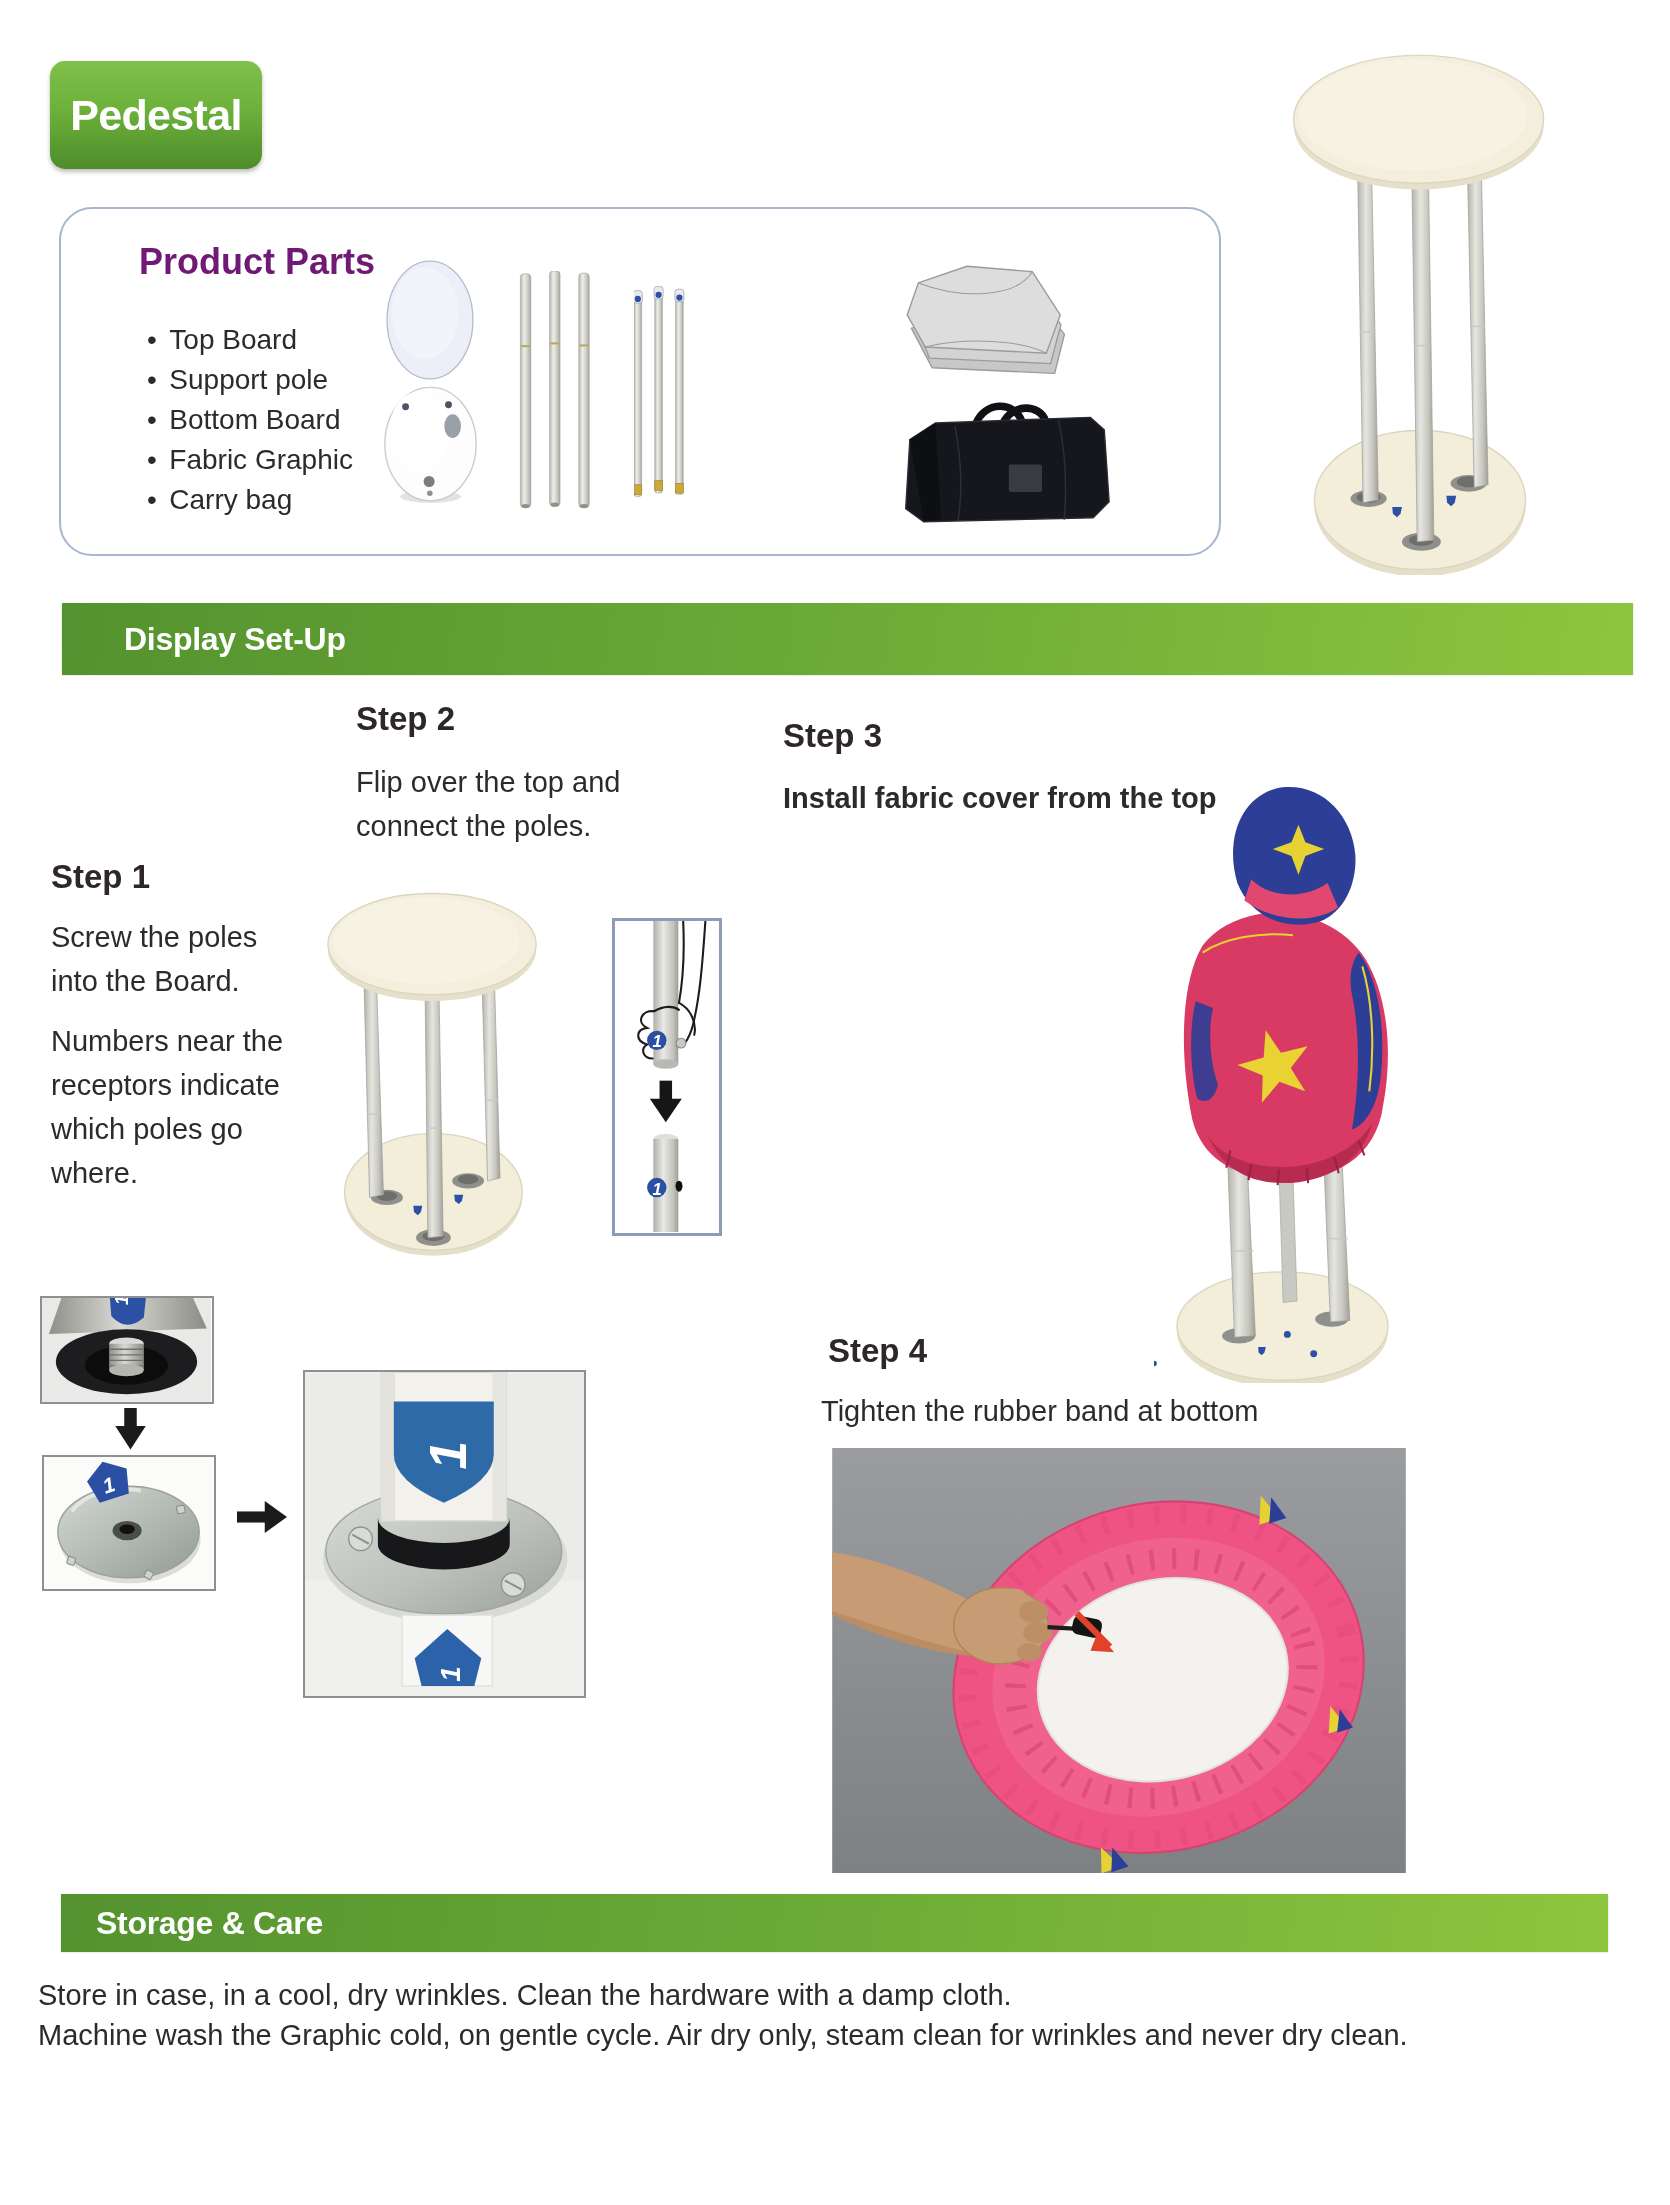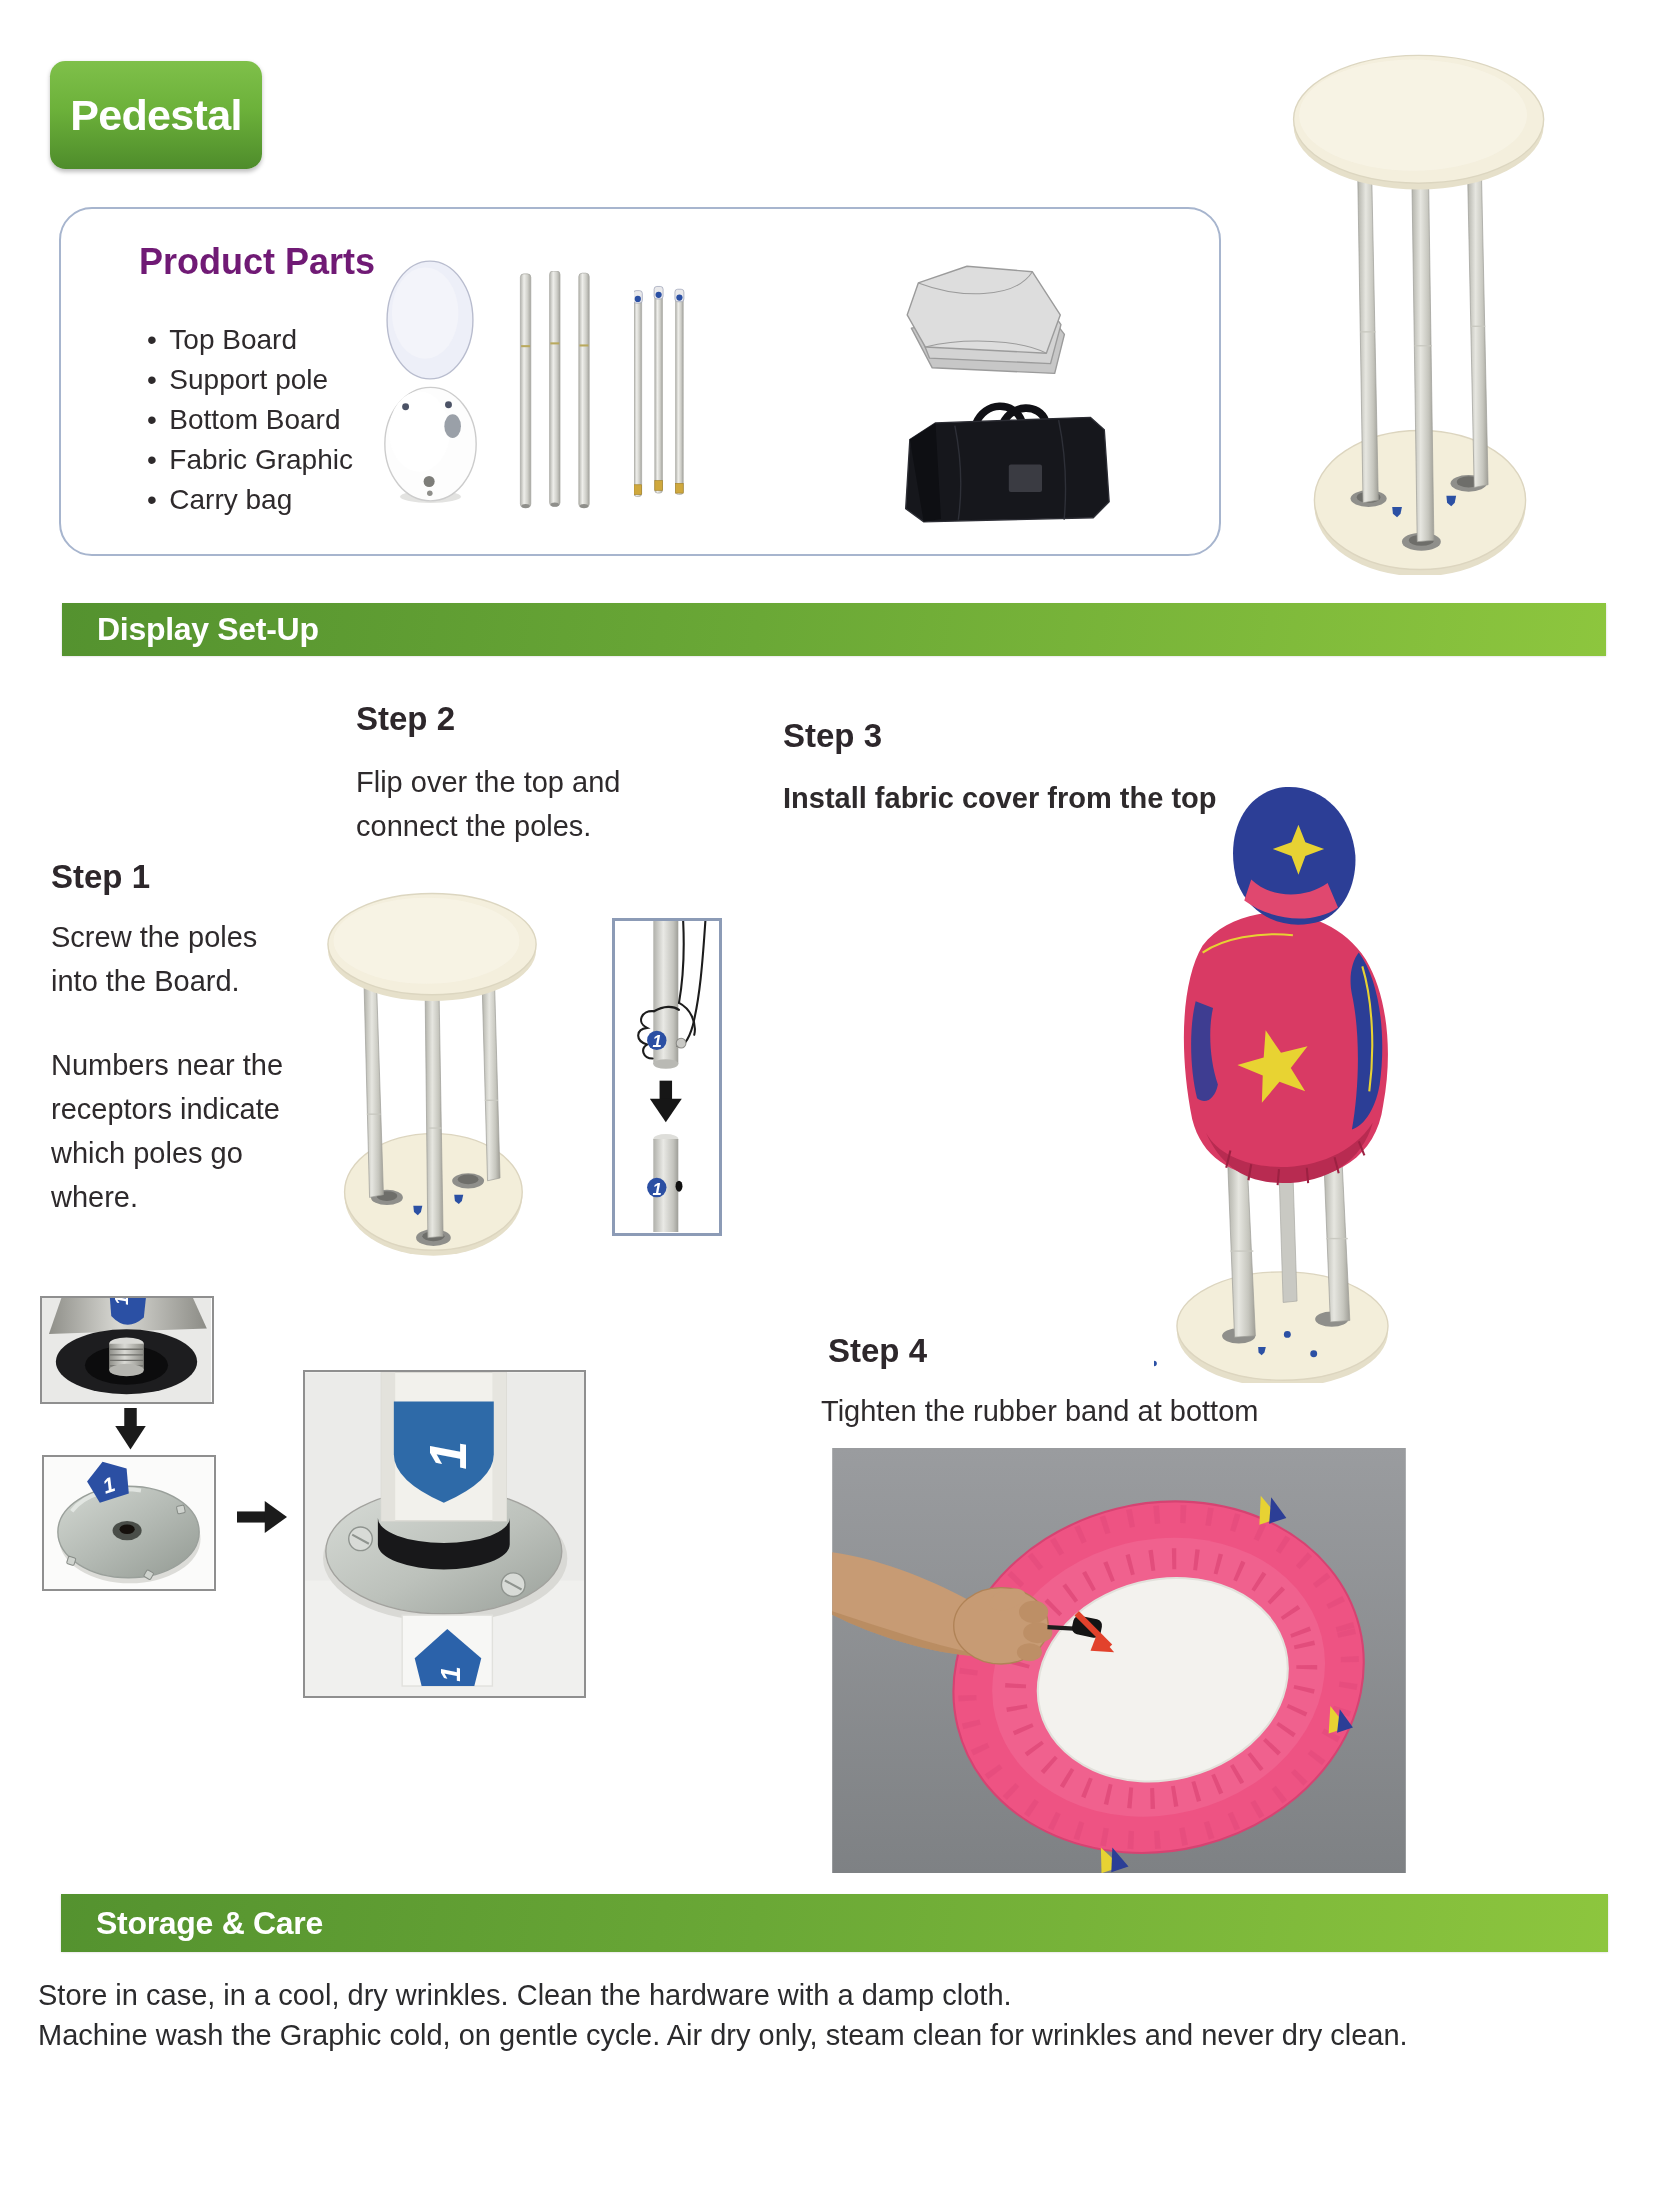--- a/index.html
+++ b/index.html
@@ -16,21 +16,21 @@
   .parts-box{left:59px;top:207px;width:1158px;height:345px;background:#fff;
              border:2.8px solid #a7b5ce;border-radius:33px;}
   .parts-title{left:78px;top:32px;font-size:36px;font-weight:700;color:#701a75;}
   .parts-list{left:78px;top:103px;list-style:none;margin:8px;padding:0;}
   .parts-list li{font-size:28px;line-height:40px;color:#2e2a2c;}
   .parts-list li::before{content:"\2022";margin-right:12.5px;font-size:28px;}
   
   .banner{background:linear-gradient(100deg,#54922f 0%,#6aa836 45%,#8dc63e 100%);
           display:flex;align-items:center;box-shadow:0 1.4px 2.1px rgba(0,0,0,0.18);}
   .banner span{color:#fff;font-size:32px;font-weight:700;padding-left:35px;letter-spacing:-0.3px;}
-  .banner1{left:62px;top:603px;width:1544px;height:53px;}
+  .banner1{left:62px;top:603px;width:1544px;height:72px;padding-left:27px;}
   .banner2{left:61px;top:1894px;width:1547px;height:58px;}
   
   .step-title{font-size:33px;font-weight:700;color:#2d272b;}
   .step-text{font-size:29px;line-height:44px;color:#2e2a2c;}
   
   .photo{border:2.1px solid #8f8f8f;background:#fff;box-sizing:border-box;}
   .inset{border:3.5px solid #8c9bb6;background:#fff;box-sizing:border-box;}
   .foot{font-size:29px;color:#2b2b2d;white-space:nowrap;}
   svg{display:block;}
 </style>
@@ -184,21 +184,21 @@
   </div>
 
   <div class="abs step-title" style="left:356px;top:700px;">Step 2</div>
   <div class="abs step-text" style="left:356px;top:760px;width:306px;">Flip over the top and connect the poles.</div>
 
   <div class="abs step-title" style="left:783px;top:717px;">Step 3</div>
   <div class="abs step-text" style="left:783px;top:776px;width:500px;font-weight:bold;">Install fabric cover from the top</div>
 
   <div class="abs step-title" style="left:51px;top:858px;">Step 1</div>
   <div class="abs step-text" style="left:51px;top:915px;width:236px;">Screw the poles into the Board.</div>
-  <div class="abs step-text" style="left:51px;top:1043px;width:253px;">Numbers near the receptors indicate which poles go where.</div>
+  <div class="abs step-text" style="left:51px;top:1019px;width:253px;">Numbers near the receptors indicate which poles go where.</div>
 
   <svg class="abs" style="left:321px;top:892px;" width="229" height="368" viewBox="0 0 330 530">
     <ellipse cx="162" cy="438" rx="128" ry="86" fill="#e5dfc9"></ellipse>
     <ellipse cx="162" cy="432" rx="128" ry="84" fill="#f3eeda" stroke="#dcd5bf" stroke-width="2"></ellipse>
     <g fill="#8f8f8b">
       <ellipse cx="95" cy="440" rx="23" ry="11"></ellipse>
         <ellipse cx="212" cy="416" rx="23" ry="11"></ellipse>
         <ellipse cx="162" cy="498" rx="25" ry="12"></ellipse>
     </g>
     <g fill="#6e6e6a">

